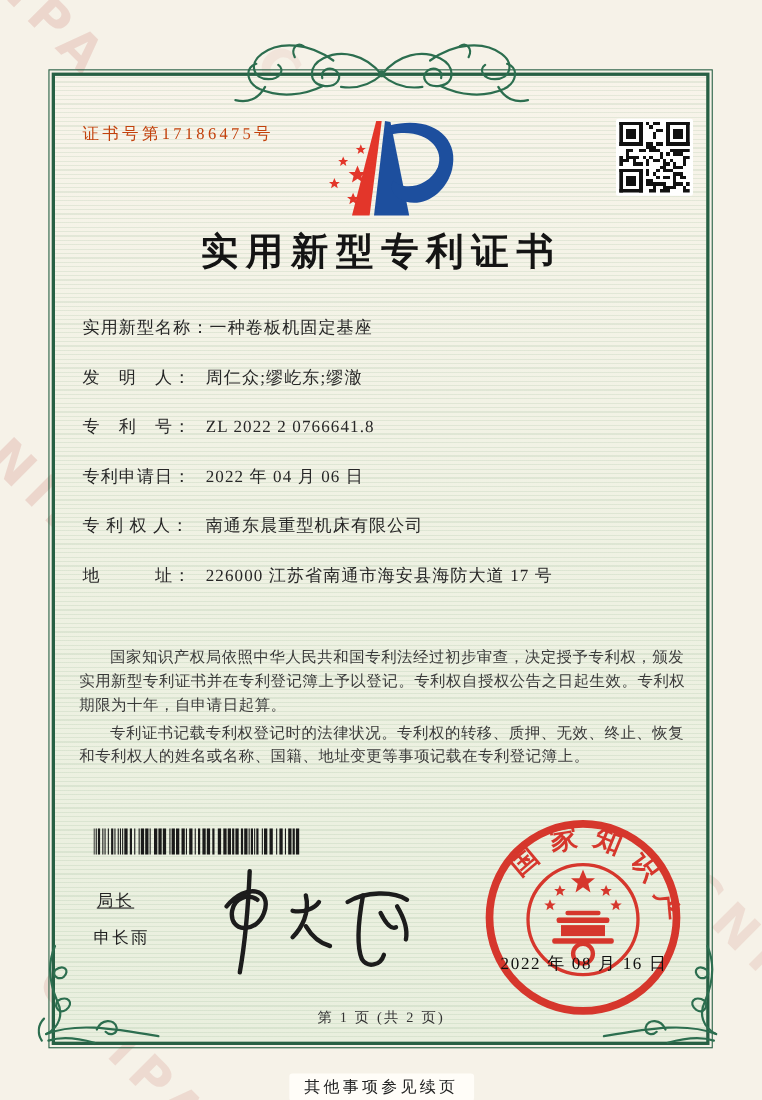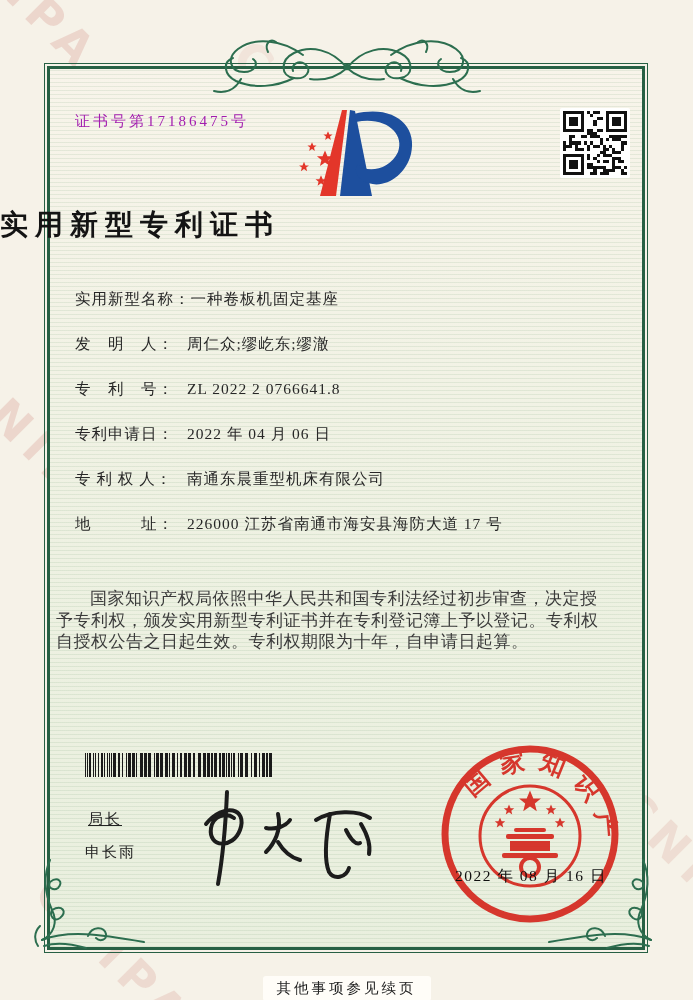--- a/index.html
+++ b/index.html
@@ -30,42 +30,42 @@
     box-sizing:border-box;
     border:3px solid #276044;
     outline:1px solid #276044; outline-offset:2px;
     background:
       repeating-linear-gradient(0deg, rgba(134,172,134,.17) 0 1px, rgba(0,0,0,0) 1px 4px),
       linear-gradient(#f8f4ea, #eef1e2 55%, #e9efde);
   }
   .content{position:absolute; inset:0; z-index:3;}
   .cert-no{
     position:absolute; left:75px; top:112px;
-    font-size:15px; letter-spacing:3px; color:#a21caf;
+    font-size:15px; letter-spacing:3px; color:#c2410c;
   }
   .qr{
     position:absolute; left:560px; top:108px; width:70px; height:70px;
     background:#fff; border-radius:2px; padding:3px; box-sizing:border-box;
   }
   .logo{position:absolute; left:278px; top:96px; width:145px; height:112px;}
   .title{
     position:absolute; left:0; right:0; top:206px;
-    text-align:left; font-size:28px; font-weight:bold;
+    text-align:center; font-size:34px; font-weight:bold;
     letter-spacing:7px; color:#141414;
   }
   
   .fields{position:absolute; left:75px; top:287px; right:55px; font-size:15.5px; color:#272727;}
   .frow{margin-bottom:21px; line-height:24px; white-space:nowrap;}
   .flabel{display:inline-block; min-width:112px; letter-spacing:1px;}
   .fvalue{letter-spacing:1px;}
   .grant2{margin-left:14px;}
   
   .paras{
-    position:absolute; left:56px; top:588px; width:552px;
-    font-size:17px; line-height:21.5px; color:#3a3a3a; letter-spacing:.5px;
+    position:absolute; left:72px; top:588px; width:552px;
+    font-size:14px; line-height:21.5px; color:#3a3a3a; letter-spacing:.5px;
   }
   .paras p{margin:0 0 4px 0; text-indent:2em;}
   
   .barcode{position:absolute; left:85px; top:753px; width:190px; height:24px;}
   
   .sig-title{position:absolute; left:88px; top:810px; font-size:15px; letter-spacing:2px; color:#222;text-decoration:underline;}
   .sig-name{position:absolute; left:85px; top:843px; font-size:15px; letter-spacing:2px; color:#222;text-align:center;}
   .sig-script{position:absolute; left:178px; top:786px; width:210px; height:104px;}
   
   .seal{position:absolute; left:436px; top:740px; width:188px; height:188px; z-index:4; opacity:.92;}
@@ -308,20 +308,21 @@
       <div class="frow">
         <span class="flabel">专 利 权 人：</span><span class="fvalue">南通东晨重型机床有限公司</span>
       </div>
       <div class="frow">
         <span class="flabel">地　　　址：</span><span class="fvalue">226000 江苏省南通市海安县海防大道 17 号</span>
       </div>
     </div>
 
     <div class="paras">
       <p>国家知识产权局依照中华人民共和国专利法经过初步审查，决定授予专利权，颁发实用新型专利证书并在专利登记簿上予以登记。专利权自授权公告之日起生效。专利权期限为十年，自申请日起算。</p>
+      <p>专利证书记载专利权登记时的法律状况。专利权的转移、质押、无效、终止、恢复和专利权人的姓名或名称、国籍、地址变更等事项记载在专利登记簿上。</p>
     </div>
 
     <div class="barcode">
       <svg id="bcsvg" width="190" height="24">
           <rect x="0" y="0" width="1" height="24" fill="#1a1a1a"></rect>
           <rect x="2" y="0" width="1" height="24" fill="#1a1a1a"></rect>
           <rect x="4" y="0" width="2" height="24" fill="#1a1a1a"></rect>
           <rect x="8" y="0" width="1" height="24" fill="#1a1a1a"></rect>
           <rect x="10" y="0" width="1" height="24" fill="#1a1a1a"></rect>
           <rect x="13" y="0" width="1" height="24" fill="#1a1a1a"></rect>
@@ -408,19 +409,20 @@
         <use href="#sstar" transform="translate(124,83) scale(0.55)"></use>
         <rect x="78" y="88" width="32" height="4" rx="2"></rect>
         <rect x="70" y="94" width="48" height="5" rx="2"></rect>
         <rect x="74" y="101" width="40" height="10"></rect>
         <rect x="66" y="113" width="56" height="5" rx="2"></rect>
         <circle cx="94" cy="127" r="9" fill="none" stroke="#d5281e" stroke-width="4"></circle>
       </g>
     </svg>
     <div class="seal-date">2022 年 08 月 16 日</div>
 
+    <div class="page-num">第 1 页 (共 2 页)</div>
 
     <div class="note-wrap">
       <span class="note">其他事项参见续页</span>
     </div>
 
   </div>
 </div>
 
 </body></html>

